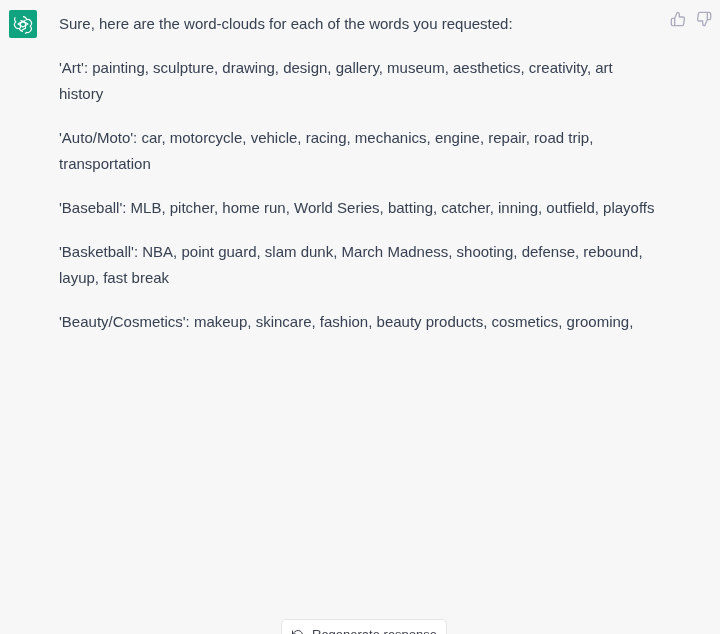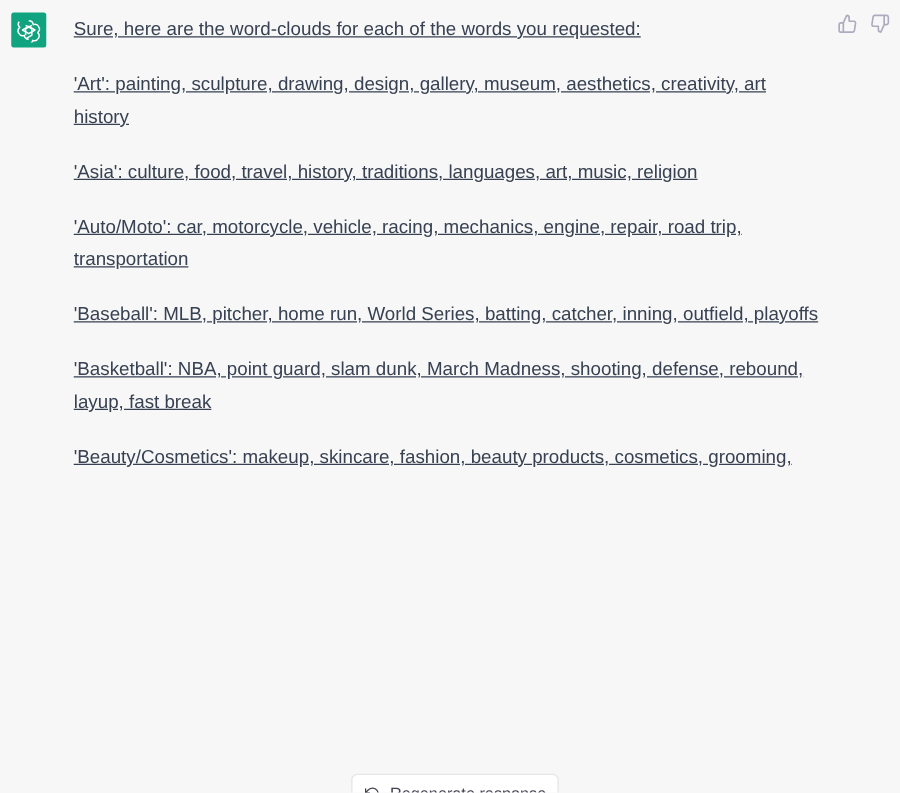--- a/index.html
+++ b/index.html
@@ -39,21 +39,20 @@
     position: absolute;
     left: 59px;
     top: 11px;
     width: 600px;
     font-size: 15px;
     line-height: 26px;
     color: #374151;
   }
   .content p {
     margin: 0 0 18px 0;
-    text-decoration: underline;
   }
   .feedback {
     position: absolute;
     top: 11px;
     right: 8px;
     display: flex;
     gap: 10px;
   }
   .feedback .btn {
     width: 16px;
@@ -107,21 +106,20 @@
       <path d="M12 20.8c-2.2 0-4-1.6-4.3-3.7-2 .8-4.3-.1-5.3-2-1.1-1.9-.6-4.3 1-5.6C1.9 8.1 1.6 5.7 2.8 3.9"></path>
       <path d="M9 7.5l6 3.5v6l-6 3.5"></path>
       <path d="M15 7.5l-6 3.5v6"></path>
       <path d="M6 12l6-3.5 6 3.5-6 3.5z"></path>
     </svg>
   </div>
 
   <div class="content">
     <p>Sure, here are the word-clouds for each of the words you requested:</p>
     <p>'Art': painting, sculpture, drawing, design, gallery, museum, aesthetics, creativity, art history</p>
-    <p>'Asia': culture, food, travel, history, traditions, languages, art, music, religion</p>
     <p>'Auto/Moto': car, motorcycle, vehicle, racing, mechanics, engine, repair, road trip, transportation</p>
     <p>'Baseball': MLB, pitcher, home run, World Series, batting, catcher, inning, outfield, playoffs</p>
     <p>'Basketball': NBA, point guard, slam dunk, March Madness, shooting, defense, rebound, layup, fast break</p>
     <p>'Beauty/Cosmetics': makeup, skincare, fashion, beauty products, cosmetics, grooming,</p>
   </div>
 
   <div class="feedback">
     <div class="btn">
       <svg viewBox="0 0 24 24" fill="none" stroke="#acacbe" stroke-width="2" stroke-linecap="round" stroke-linejoin="round">
         <path d="M14 9V5a3 3 0 0 0-3-3l-4 9v11h11.28a2 2 0 0 0 2-1.7l1.38-9a2 2 0 0 0-2-2.3zM7 22H4a2 2 0 0 1-2-2v-7a2 2 0 0 1 2-2h3"></path>

